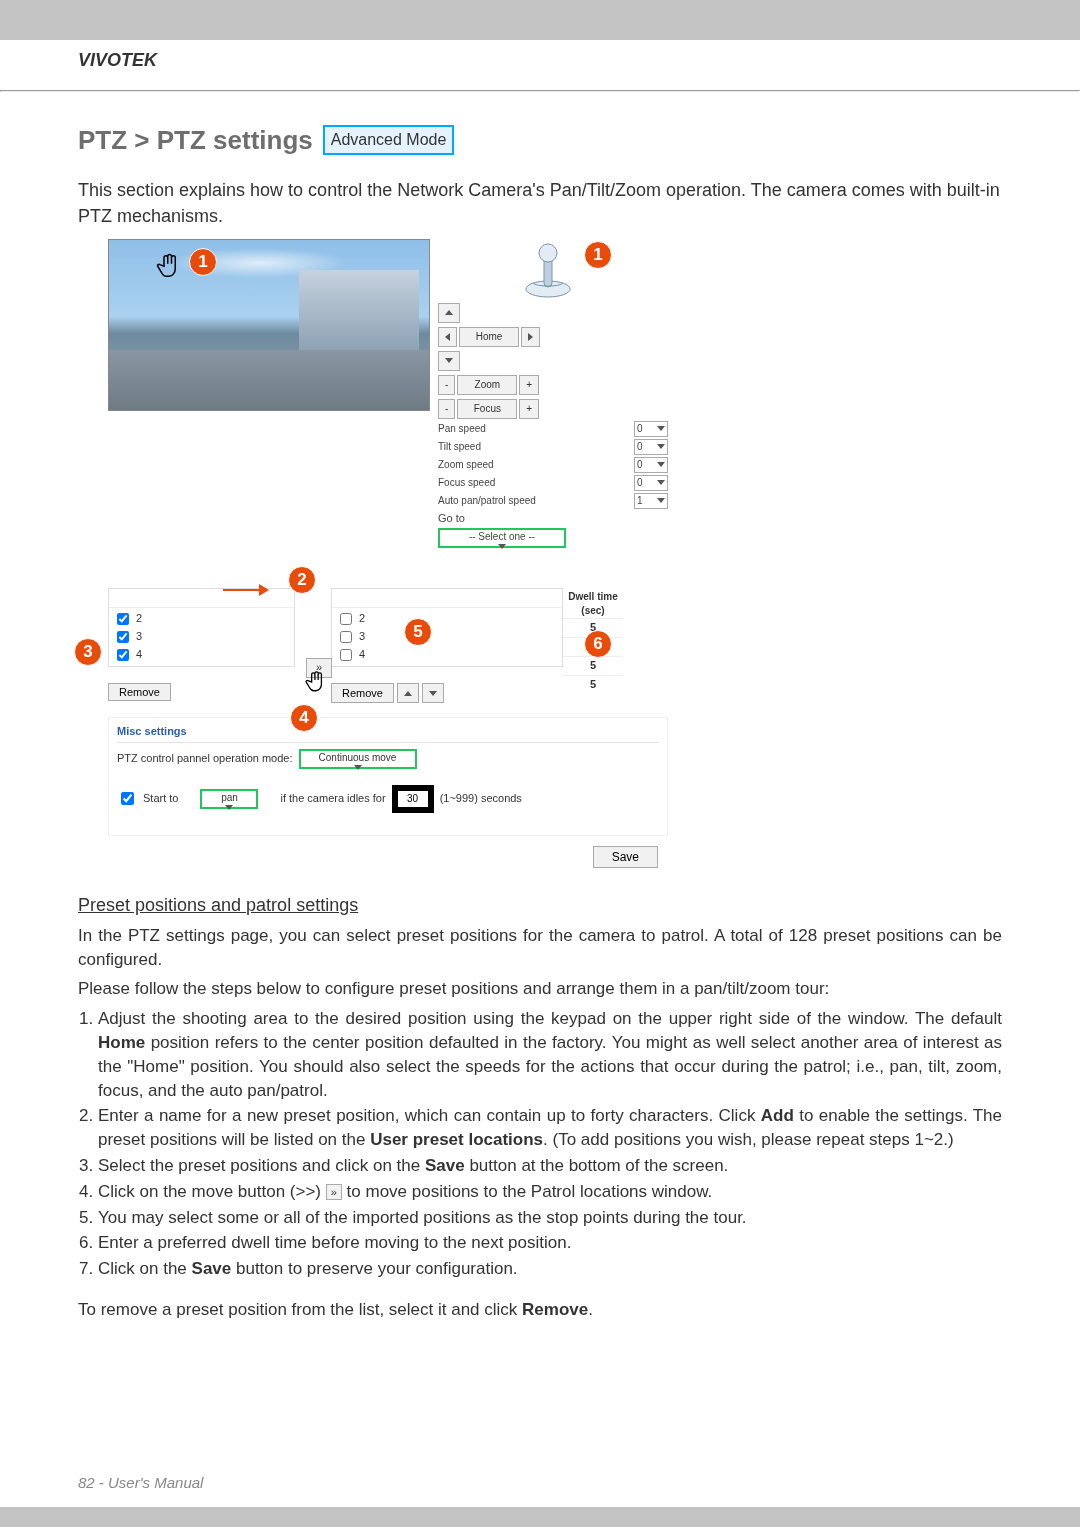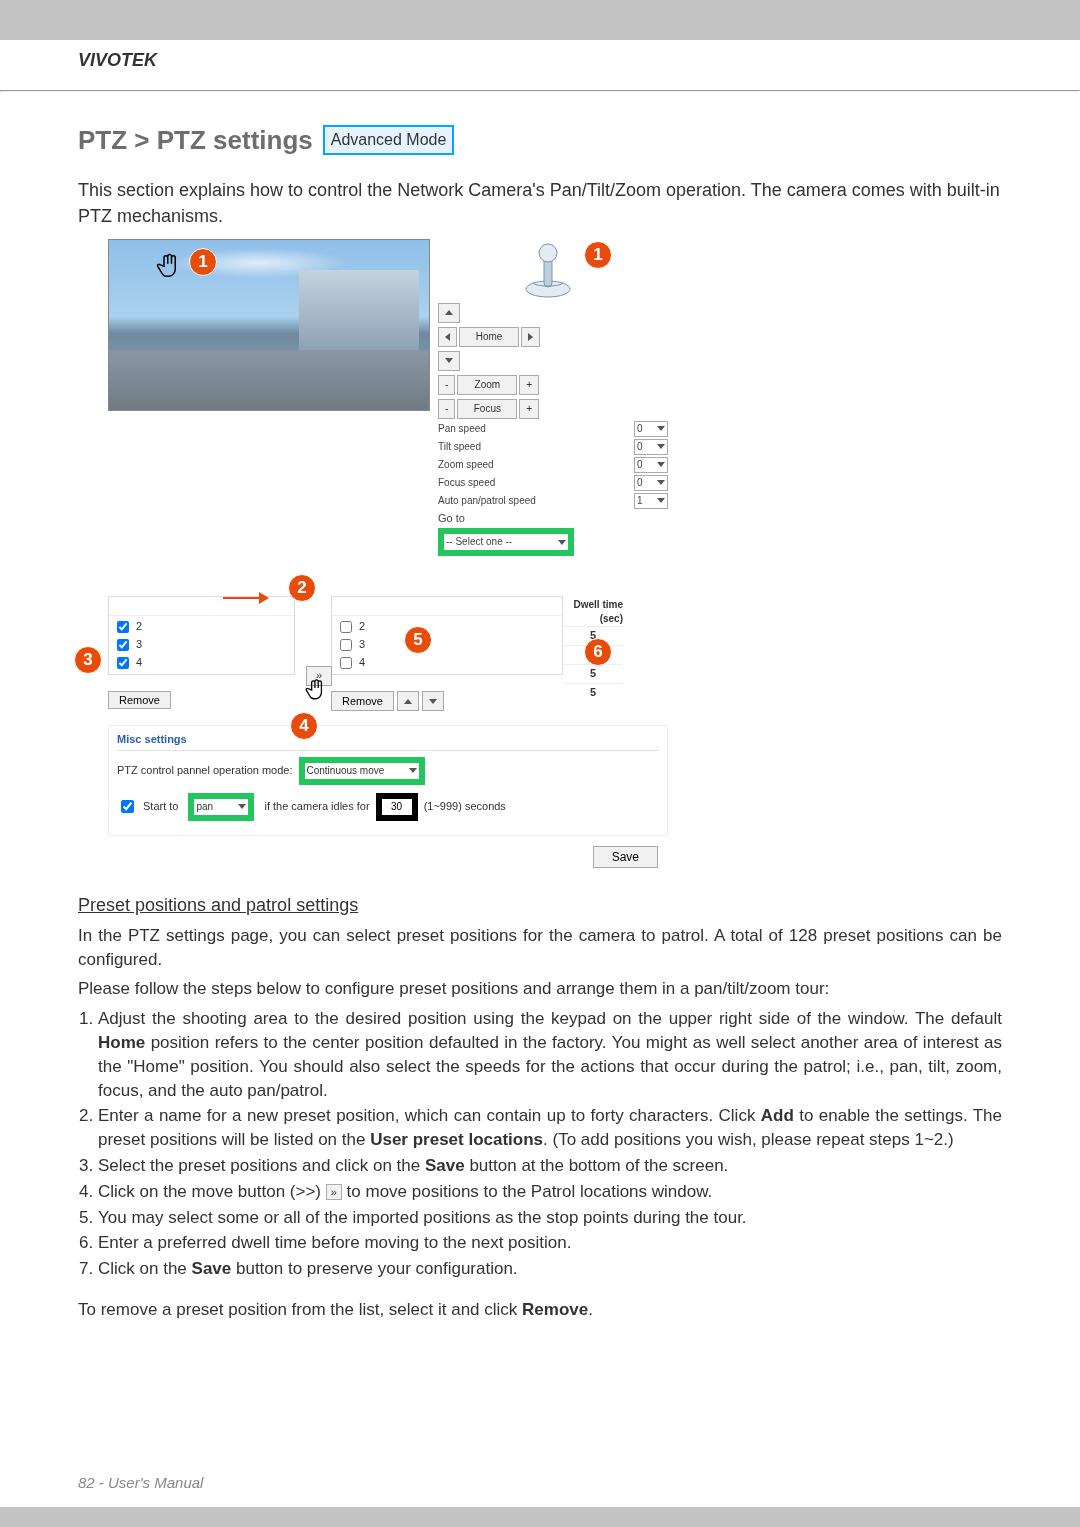--- a/index.html
+++ b/index.html
@@ -24,34 +24,34 @@
   .num-circle{display:inline-flex;align-items:center;justify-content:center;width:26px;height:26px;border-radius:50%;background:#e74c0b;color:#fff;font-weight:bold;font-size:17px;z-index:5;border:1px solid #fff;}
   .num-pos{position:absolute;}
   .side-controls{flex:1;font-size:11px;color:#444;}
   .joystick{width:60px;height:60px;margin-left:80px;}
   .joystick svg{width:60px;height:60px;}
   .btn-row{display:flex;gap:2px;margin-top:4px;}
   .mini-btn{background:#f1f1f1;border:1px solid #aaa;font-size:10px;padding:1px 6px;height:16px;display:inline-flex;align-items:center;justify-content:center;color:#333;}
   .mini-btn.wide{width:46px;}
   .speed-row{display:flex;justify-content:space-between;align-items:center;margin-top:2px;font-size:10px;}
   .speed-row .sel{width:28px;height:14px;border:1px solid #aaa;background:#fff;font-size:10px;text-align:left;padding:0 2px;display:flex;align-items:center;justify-content:space-between;}
-  .goto-sel{width:120px;height:16px;border:6px solid #22c55e;background:#fff;font-size:10px;padding:0 2px;display:flex;align-items:center;justify-content:space-between;margin-top:2px;}
+  .goto-sel{width:120px;height:16px;border:2px solid #22c55e;background:#fff;font-size:10px;padding:0 2px;display:flex;align-items:center;justify-content:space-between;margin-top:2px;flex-direction:column;}
   .tri-down{width:0;height:0;border-left:4px solid transparent;border-right:4px solid transparent;border-top:5px solid #555;display:inline-block;}
   .tri-up{width:0;height:0;border-left:4px solid transparent;border-right:4px solid transparent;border-bottom:5px solid #555;display:inline-block;}
   .tri-left{width:0;height:0;border-top:4px solid transparent;border-bottom:4px solid transparent;border-right:5px solid #555;display:inline-block;}
   .tri-right{width:0;height:0;border-top:4px solid transparent;border-bottom:4px solid transparent;border-left:5px solid #555;display:inline-block;}
   
   .dual-panel{display:flex;gap:8px;align-items:flex-start;margin-top:40px;position:relative;}
   .arrow-right{position:absolute;top:-14px;left:115px;color:#e74c0b;font-size:20px;font-weight:bold;}
   .arrow-right::before{content:"";display:inline-block;width:40px;height:2px;background:#e74c0b;vertical-align:middle;margin-right:-4px;}
   .arrow-right::after{content:"";display:inline-block;width:0;height:0;border-top:6px solid transparent;border-bottom:6px solid transparent;border-left:10px solid #e74c0b;vertical-align:middle;}
   .panel{border:1px solid #ddd;background:#fff;}
   .panel.left{width:185px;}
   .panel.right{width:230px;}
-  .dwell-col{width:60px;text-align:right;font-size:10px;font-weight:bold;padding-top:2px;}
+  .dwell-col{width:60px;text-align:center;font-size:10px;font-weight:bold;padding-top:2px;}
   .panel-head{height:18px;border-bottom:1px solid #eee;}
   .panel-body{padding:2px 4px;font-size:11px;}
   .chk-row{display:flex;align-items:center;gap:4px;height:18px;}
   .chk-row input{width:12px;height:12px;}
   .dwell-cell{border-top:1px solid #eee;height:18px;font-size:11px;display:flex;align-items:center;justify-content:center;}
   .move-btn{width:24px;height:18px;border:1px solid #aaa;background:#f1f1f1;font-size:11px;display:inline-flex;align-items:center;justify-content:center;}
   .moveptr{position:absolute;left:198px;top:66px;}
   .removebtn{border:1px solid #aaa;background:#f1f1f1;font-size:11px;padding:2px 10px;margin-top:16px;}
   .btn-row-lower{display:flex;gap:3px;margin-top:16px;}
   .hand-cursor{position:absolute;left:195px;top:80px;}
@@ -270,21 +270,21 @@
         <div class="misc-row">
           <span>PTZ control pannel operation mode:</span>
           <span class="goto-sel" style="width:110px;margin:0;">
               <span>Continuous move</span>
               <span class="tri-down"></span>
             </span>
         </div>
         <div class="misc-row">
           <input type="checkbox" checked="" style="">
           <span>Start to</span>
-          <span class="goto-sel" style="width:50px;margin:4px;">
+          <span class="goto-sel" style="width:50px;margin:16px;">
               <span>pan</span>
               <span class="tri-down"></span>
             </span>
           <span>if the camera idles for</span>
           <input type="text" value="30" style="">
           <span>(1~999) seconds</span>
         </div>
       </div>
       <button class="savebtn">Save</button>
       <div style="clear:both;"></div>

